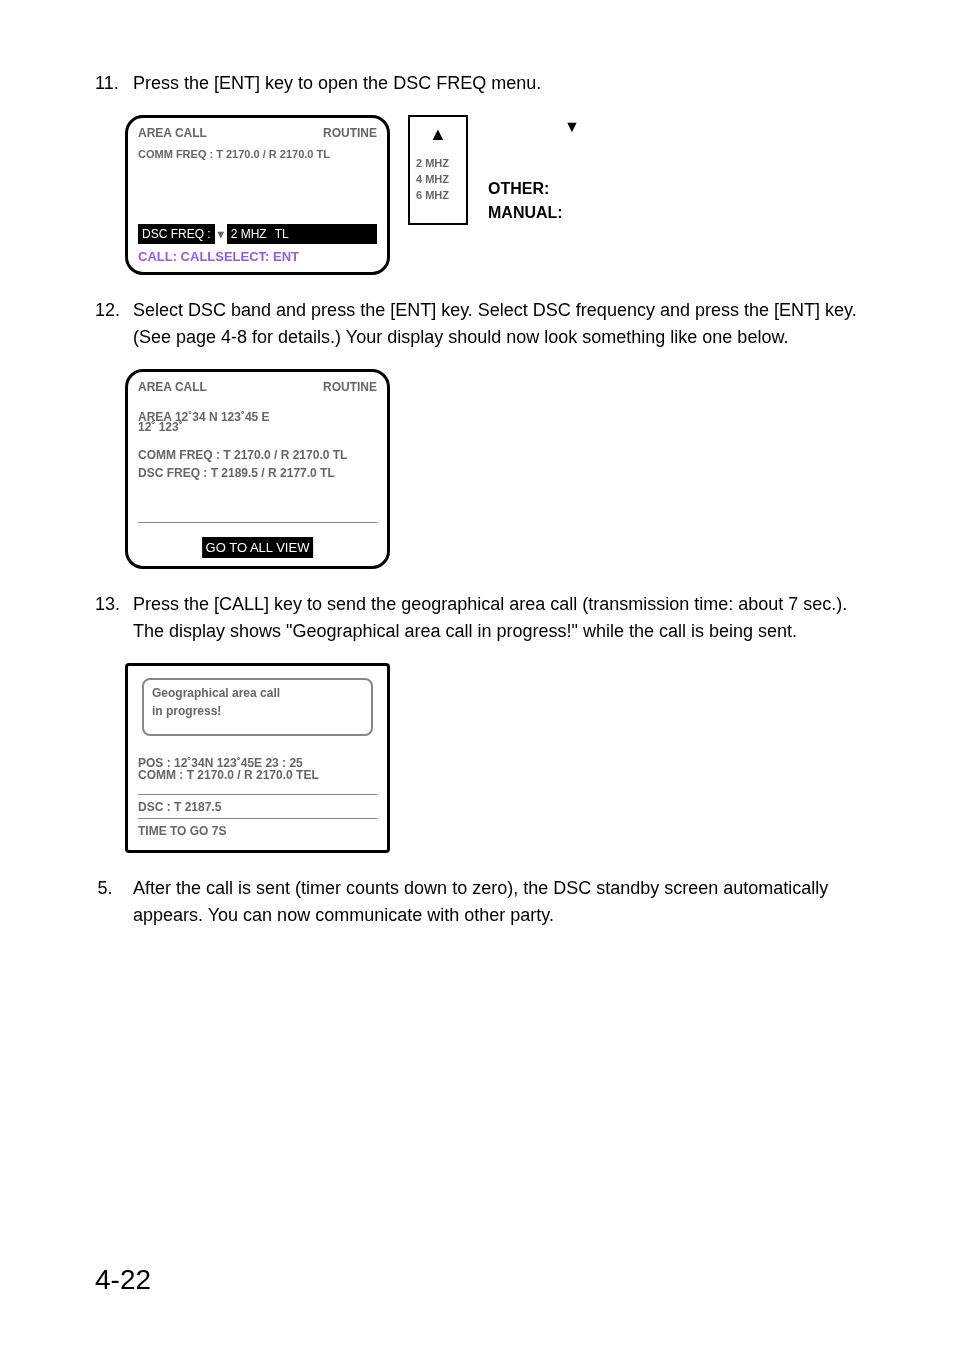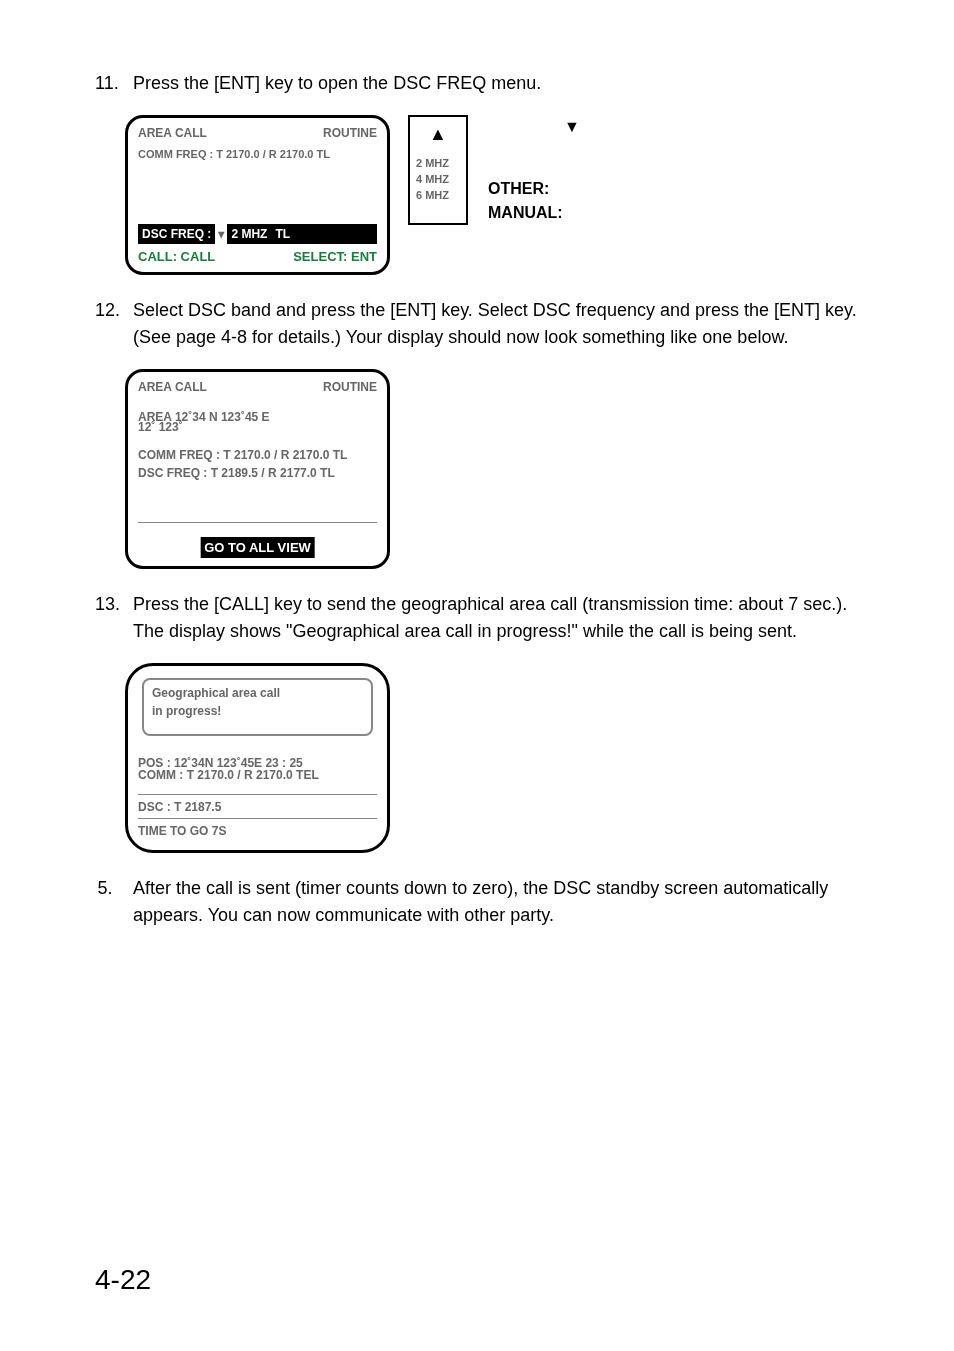--- a/index.html
+++ b/index.html
@@ -5,38 +5,38 @@
 @page{size:954px 1351px;margin:0}
 *{box-sizing:border-box}
 body{margin:0;width:954px;height:1351px;background:#fff;color:#000;font-family:Arial,Helvetica,sans-serif;font-size:18px;line-height:1.5;position:relative}
 .content{padding:70px 95px 0 95px}
 .item{display:flex;margin-bottom:18px}
 .num{width:38px;flex-shrink:0;text-align:center;padding-right:18px}
 .txt{flex:1}
 .figrow{display:flex;align-items:flex-start;margin:12px 0 22px 30px}
 .screen{border:3px solid #000;border-radius:18px;width:265px;height:160px;position:relative;font-family:Arial,Helvetica,sans-serif;font-size:12px;font-weight:bold;color:#666}
 .screen .toprow{position:absolute;top:6px;left:10px;right:10px;display:flex;justify-content:space-between}
-.inv{background:#000;color:#fff;padding:1px 4px;font-weight:bold}
+.inv{background:#000;color:#fff;padding:1px 4px;font-weight:normal}
 .botline{position:absolute;bottom:28px;left:10px;right:10px;display:flex;align-items:center;font-size:12px}
 .botline .inv{font-size:12px}
-.botext{position:absolute;bottom:6px;left:10px;right:10px;display:flex;justify-content:space-between;font-size:13px;color:#15803d}
+.botext{position:absolute;bottom:6px;left:10px;right:10px;display:flex;justify-content:flex-start;font-size:13px;color:#8b5cf6}
 .popbox{border:2px solid #000;width:60px;height:110px;margin-left:18px;position:relative}
 .popbox .up{position:absolute;top:4px;left:50%;transform:translateX(-50%)}
 .popbox .l1{position:absolute;top:38px;left:6px;font-size:11px;font-weight:bold;color:#666}
 .popbox .l2{position:absolute;top:54px;left:6px;font-size:11px;font-weight:bold;color:#666}
 .popbox .l3{position:absolute;top:70px;left:6px;font-size:11px;font-weight:bold;color:#666}
 .rightcol{margin-left:20px;font-size:16px;font-weight:bold}
 .rightcol .dn{margin-left:76px;margin-bottom:38px}
 .line2{color:#666;font-weight:bold;font-size:11px}
 .screen2{border:3px solid #000;border-radius:18px;width:265px;height:200px;position:relative;font-family:Arial,Helvetica,sans-serif;font-size:12px;font-weight:bold;color:#666;margin:16px 0 22px 30px}
 .screen2 .top{position:absolute;top:6px;left:10px;right:10px;display:flex;justify-content:space-between}
 .screen2 .l{position:absolute;left:10px}
 .screen2 .div{position:absolute;left:10px;right:10px;border-top:1px solid #888}
 .screen2 .goinv{position:absolute;bottom:8px;left:50%;transform:translateX(-50%);font-size:13px}
-.screen3{border:3px solid #000;border-radius:28px;width:265px;height:190px;position:relative;font-family:Arial,Helvetica,sans-serif;font-size:12px;font-weight:bold;color:#666;margin:16px 0 22px 30px}
+.screen3{border:3px solid #000;border-radius:4px;width:265px;height:190px;position:relative;font-family:Arial,Helvetica,sans-serif;font-size:12px;font-weight:bold;color:#666;margin:16px 0 22px 30px}
 .innerbox{position:absolute;top:12px;left:14px;right:14px;height:58px;border:2px solid #888;border-radius:8px;padding:4px 8px}
 .screen3 .l{position:absolute;left:10px}
 .screen3 .div{position:absolute;left:10px;right:10px;border-top:1px solid #888}
 .pagefoot{position:absolute;bottom:50px;left:95px;font-size:28px}
 </style>
 </head>
 <body>
 
 <div class="content">
 

